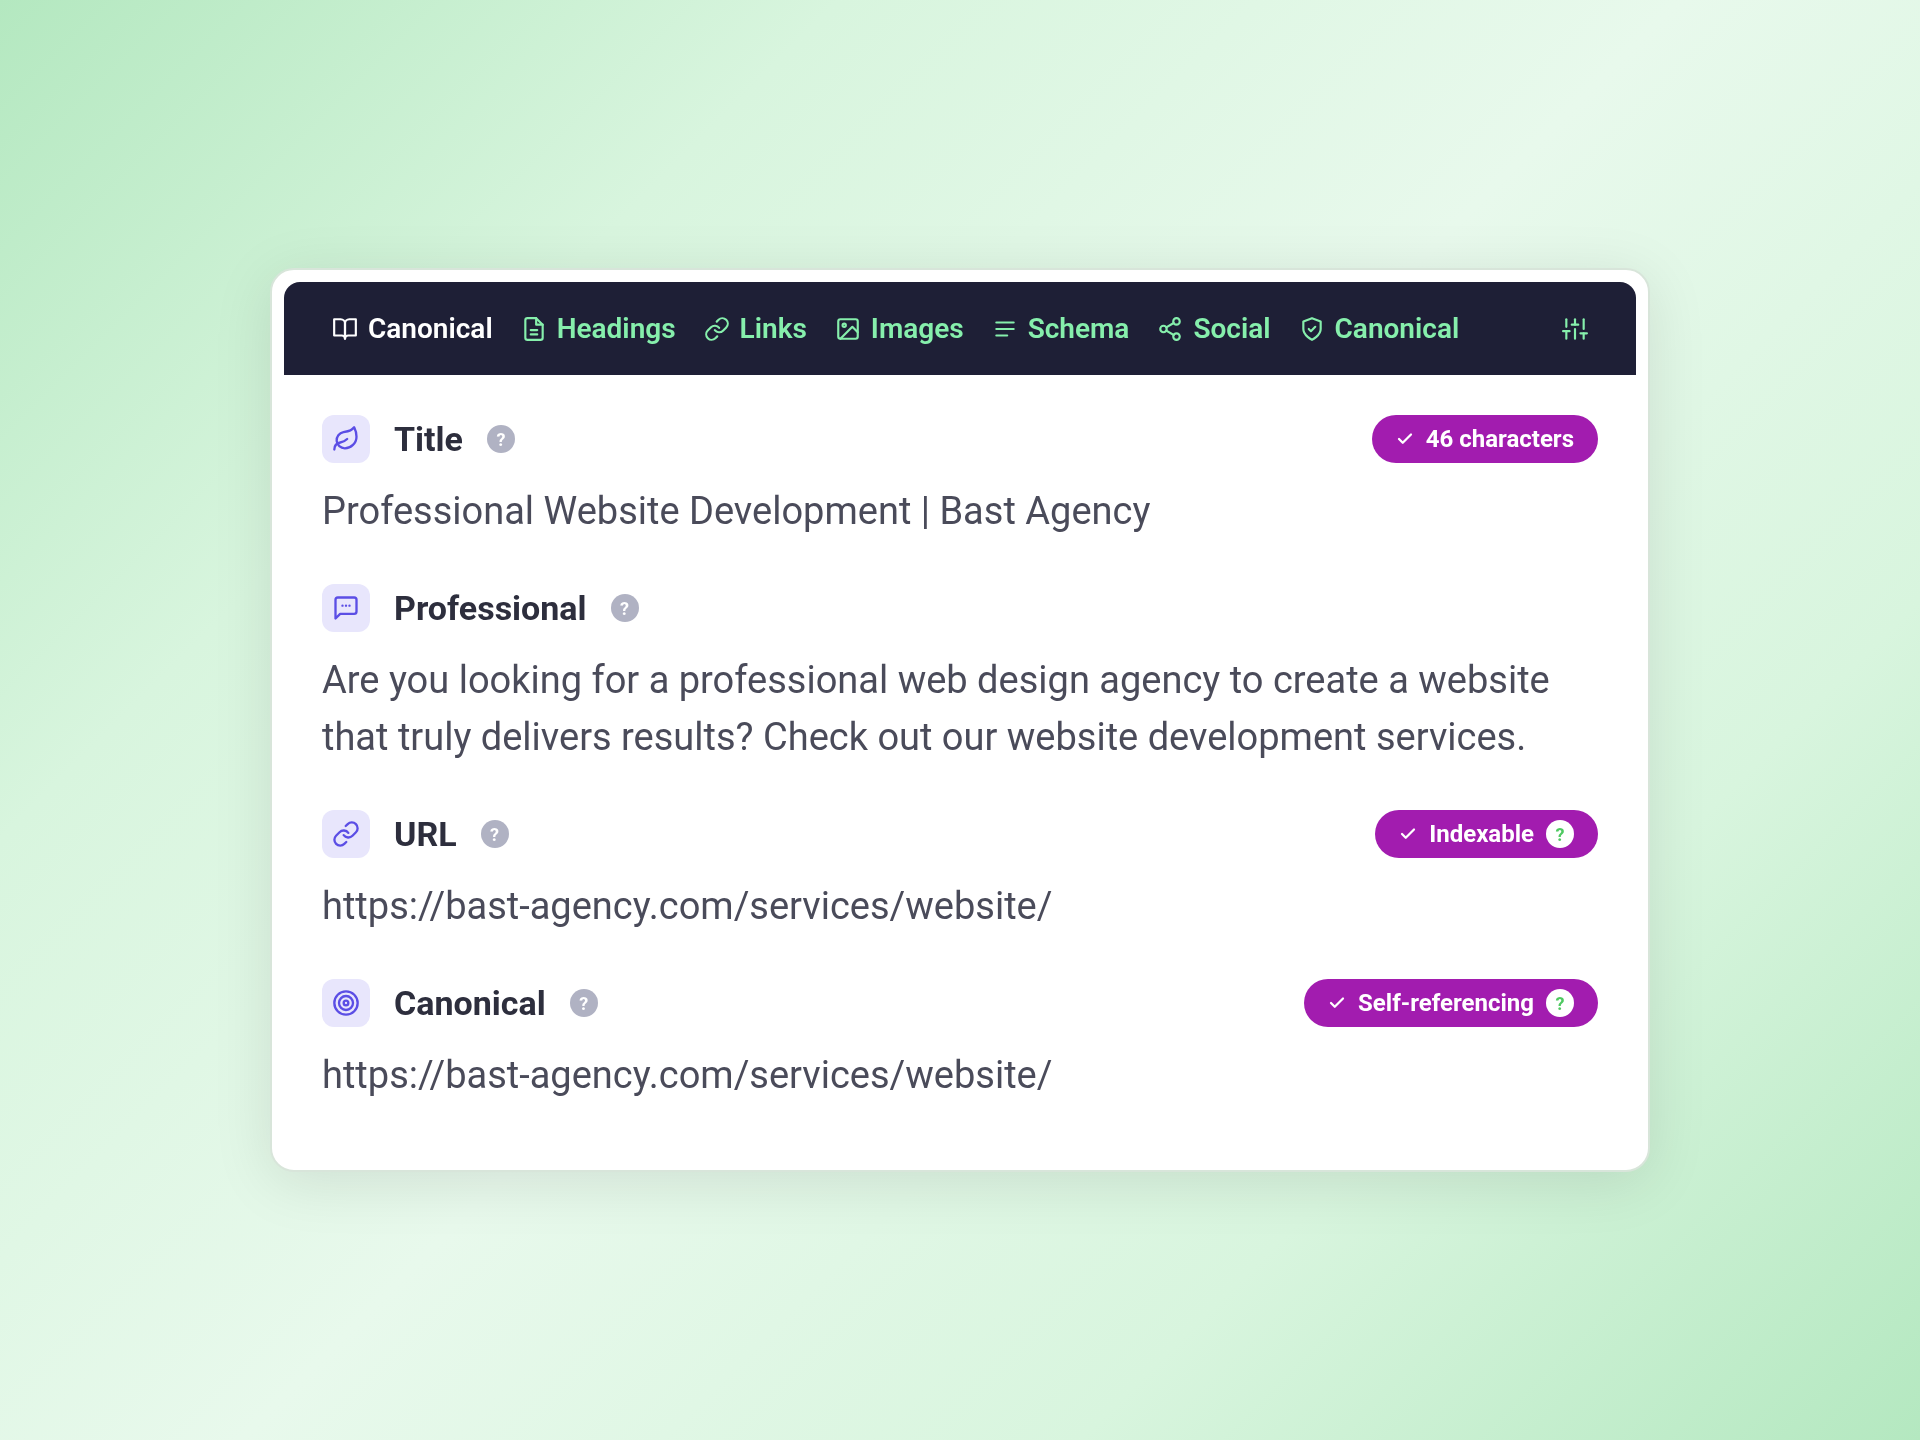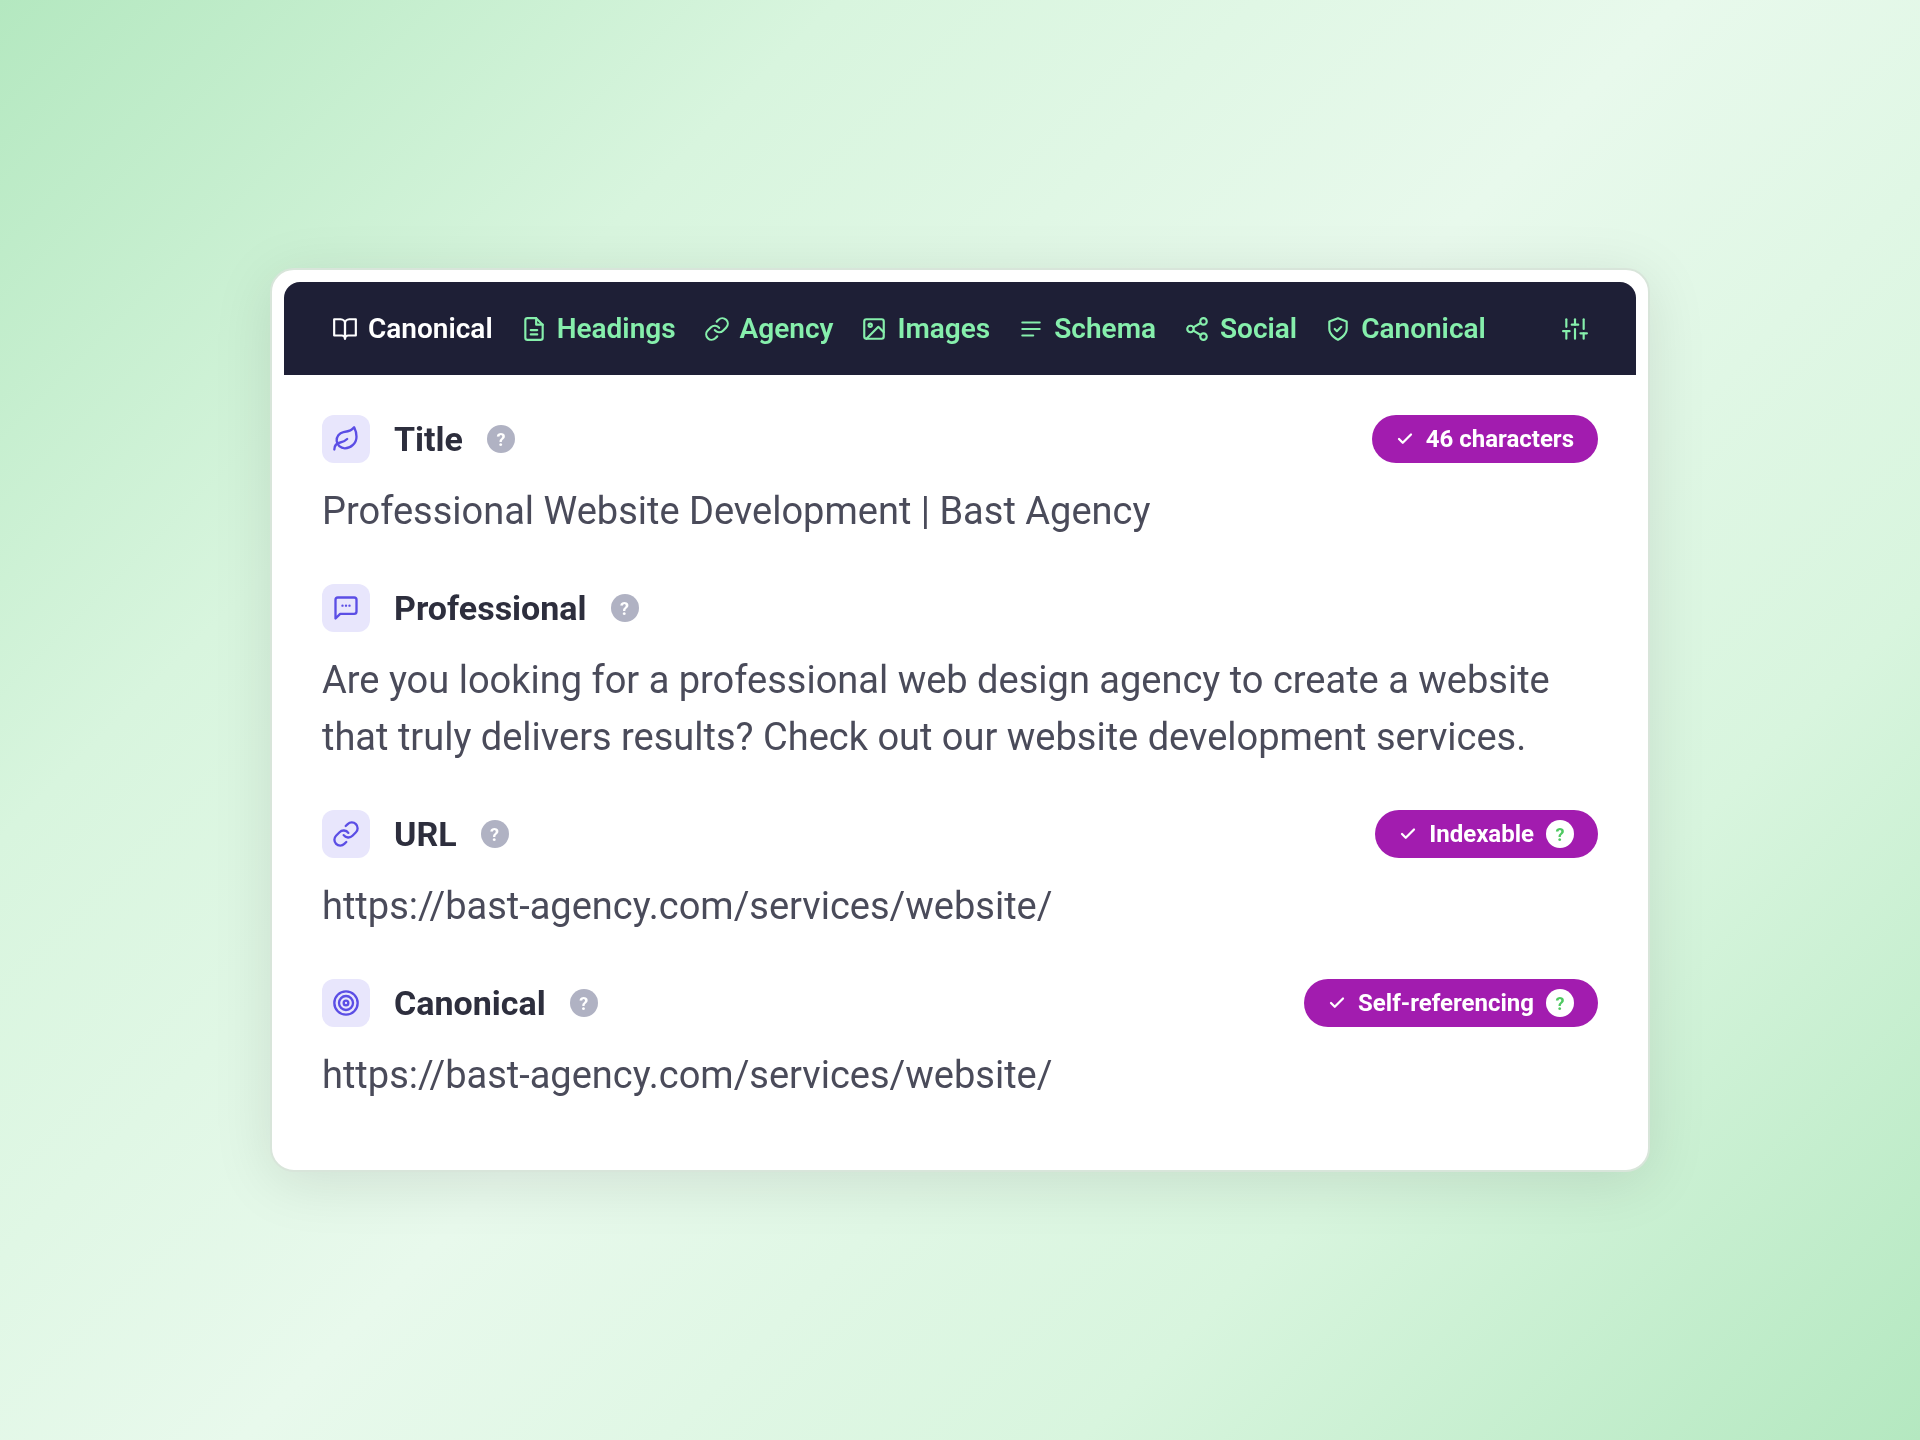--- a/index.html
+++ b/index.html
@@ -159,21 +159,21 @@
       </span>
       <span>Headings</span>
     </div>
     <div class="nav-item">
       <span class="nav-icon">
         <svg viewBox="0 0 24 24" width="26" height="26" fill="none" stroke="currentColor" stroke-width="2" stroke-linecap="round" stroke-linejoin="round">
             <path d="M10 13a5 5 0 0 0 7.54.54l3-3a5 5 0 0 0-7.07-7.07l-1.72 1.71"></path>
             <path d="M14 11a5 5 0 0 0-7.54-.54l-3 3a5 5 0 0 0 7.07 7.07l1.71-1.71"></path>
           </svg>
       </span>
-      <span>Agency</span>
+      <span>Links</span>
     </div>
     <div class="nav-item">
       <span class="nav-icon">
         <svg viewBox="0 0 24 24" width="26" height="26" fill="none" stroke="currentColor" stroke-width="2" stroke-linecap="round" stroke-linejoin="round">
             <rect x="3" y="3" width="18" height="18" rx="2" ry="2"></rect>
             <circle cx="8.5" cy="8.5" r="1.5"></circle>
             <polyline points="21 15 16 10 5 21"></polyline>
           </svg>
       </span>
       <span>Images</span>

